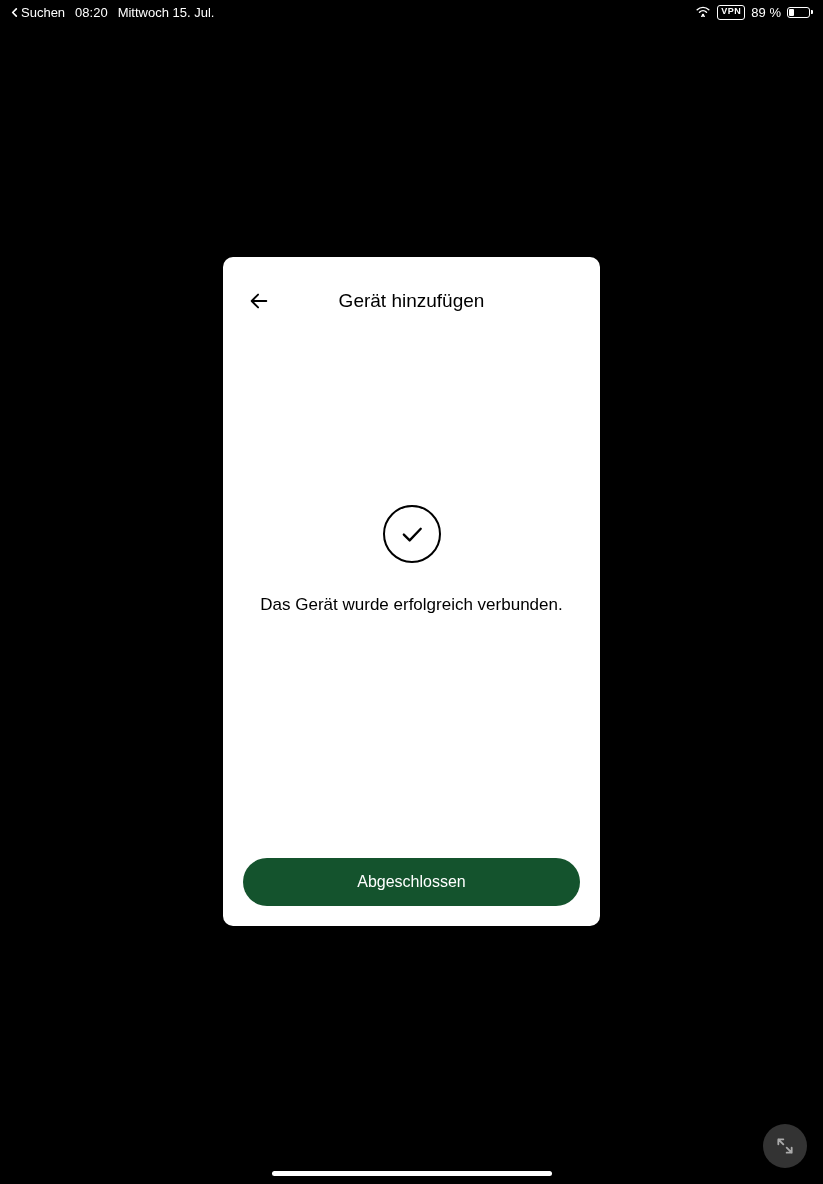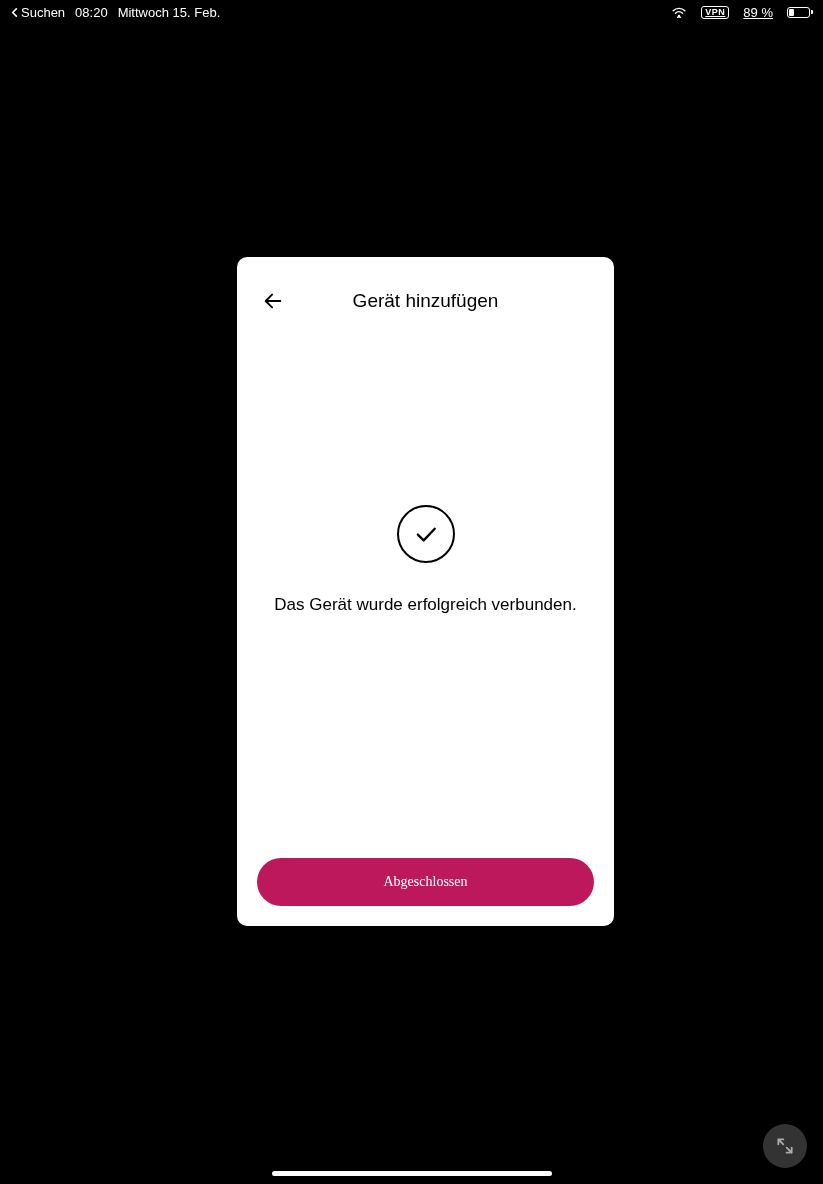--- a/index.html
+++ b/index.html
@@ -39,23 +39,21 @@
       display: flex;
       align-items: center;
       gap: 2px;
     }
     .status-back svg {
       width: 9px;
       height: 9px;
     }
     .status-right {
       display: flex;
-      align-items: center;
-      gap: 14px;
-      text-decoration: underline;
+      gap: 6px;
     }
     .status-right svg {
       display: block;
     }
     .vpn-box {
       border: 1.2px solid #fff;
       border-radius: 3px;
       padding: 0px 3px;
       font-size: 9px;
       font-weight: 600;
@@ -85,21 +83,21 @@
     }
     .battery-tip {
       width: 2px;
       height: 4px;
       background: #fff;
       border-radius: 0 1px 1px 0;
     }
     
     .modal {
       position: absolute;
-      left: 237px;
+      left: 223px;
       top: 257px;
       width: 377px;
       height: 669px;
       background: #fff;
       border-radius: 10px;
       display: flex;
       flex-direction: column;
       padding: 20px;
     }
     .modal-header {
@@ -143,31 +141,30 @@
       justify-content: center;
       margin-bottom: 32px;
     }
     .success-msg {
       font-size: 17px;
       color: #000;
       text-align: center;
     }
     .done-btn {
       height: 48px;
-      background: #be185d;
+      background: #14532d;
       color: #fff;
       border-radius: 24px;
       display: flex;
       align-items: center;
       justify-content: center;
-      font-size: 14px;
+      font-size: 16px;
       font-weight: 400;
       cursor: pointer;
       margin-top: auto;
-      font-family: Liberation Serif, serif;
     }
     
     .fab {
       position: absolute;
       right: 16px;
       bottom: 16px;
       width: 44px;
       height: 44px;
       border-radius: 50%;
       background: #333;
@@ -193,21 +190,21 @@
 
 <div class="status-bar">
   <div class="status-left">
     <div class="status-back">
       <svg viewBox="0 0 10 10">
         <path d="M7 1 L3 5 L7 9" stroke="#fff" stroke-width="1.8" fill="none" stroke-linecap="round" stroke-linejoin="round"></path>
       </svg>
       <span>Suchen</span>
     </div>
     <span>08:20</span>
-    <span>Mittwoch 15. Feb.</span>
+    <span>Mittwoch 15. Jul.</span>
   </div>
   <div class="status-right">
     <svg width="16" height="12" viewBox="0 0 16 12">
       <path d="M8 10.5 a1.2 1.2 0 1 0 0.001 0 Z M4.5 7.2 a5 5 0 0 1 7 0 M2.2 4.8 a8.2 8.2 0 0 1 11.6 0" stroke="#fff" stroke-width="1.4" fill="none" stroke-linecap="round"></path>
       <circle cx="8" cy="10" r="1.2" fill="#fff"></circle>
     </svg>
     <span class="vpn-box">VPN</span>
     <span>89 %</span>
     <div class="battery">
       <div class="battery-body">

